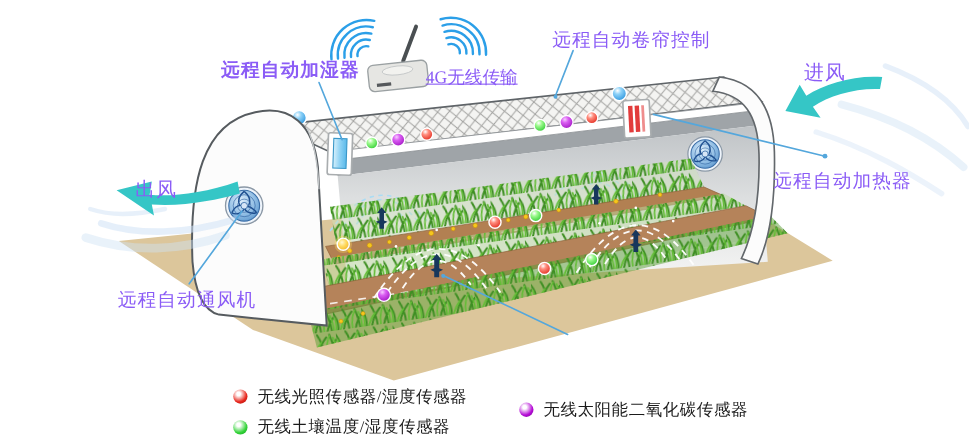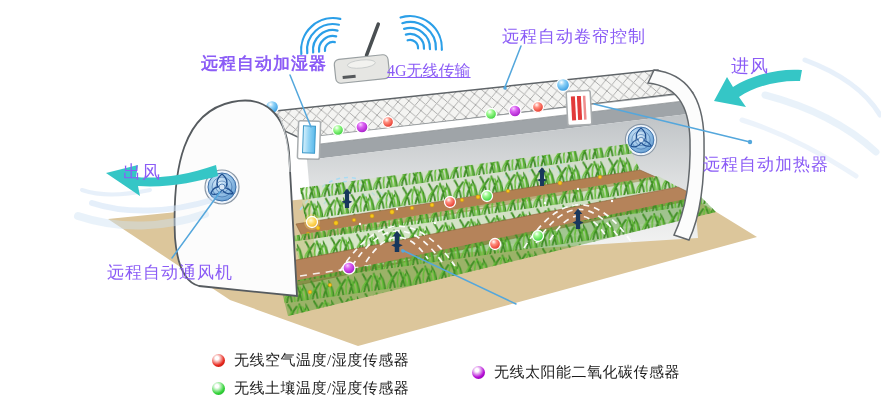--- a/index.html
+++ b/index.html
@@ -245,21 +245,21 @@
 <div class="lbl fs16" style="left:387px;top:62px;letter-spacing:0;">4G无线传输</div>
 <div class="lbl fs17" style="left:502px;top:28px;">远程自动卷帘控制</div>
 <div class="lbl fs18" style="left:731px;top:57px;">进风</div>
 <div class="lbl fs18" style="left:123px;top:163px;">出风</div>
 <div class="lbl fs17" style="left:703px;top:156px;">远程自动加热器</div>
 <div class="lbl fs17" style="left:75px;top:264px;margin-left:32px;">远程自动通风机</div>
 
 <div class="legend">
   <div class="legend-item li-0">
     <span class="legend-dot" style="background: radial-gradient(circle at 38% 32%, rgb(255, 255, 255) 0%, rgb(255, 255, 255) 14%, rgb(232, 40, 30) 60%, rgb(157, 13, 6) 100%);"></span>
-    <span class="legend-text">无线空气温度/湿度传感器</span>
+    <span class="legend-text">无线光照传感器/湿度传感器</span>
   </div>
   <div class="legend-item li-2">
     <span class="legend-dot" style="background: radial-gradient(circle at 38% 32%, rgb(255, 255, 255) 0%, rgb(255, 255, 255) 14%, rgb(53, 212, 58) 60%, rgb(15, 156, 28) 100%);"></span>
     <span class="legend-text">无线土壤温度/湿度传感器</span>
   </div>
   <div class="legend-item li-3">
     <span class="legend-dot" style="background: radial-gradient(circle at 38% 32%, rgb(255, 255, 255) 0%, rgb(255, 255, 255) 14%, rgb(181, 12, 214) 60%, rgb(115, 4, 143) 100%);"></span>
     <span class="legend-text">无线太阳能二氧化碳传感器</span>
   </div>
 </div>

